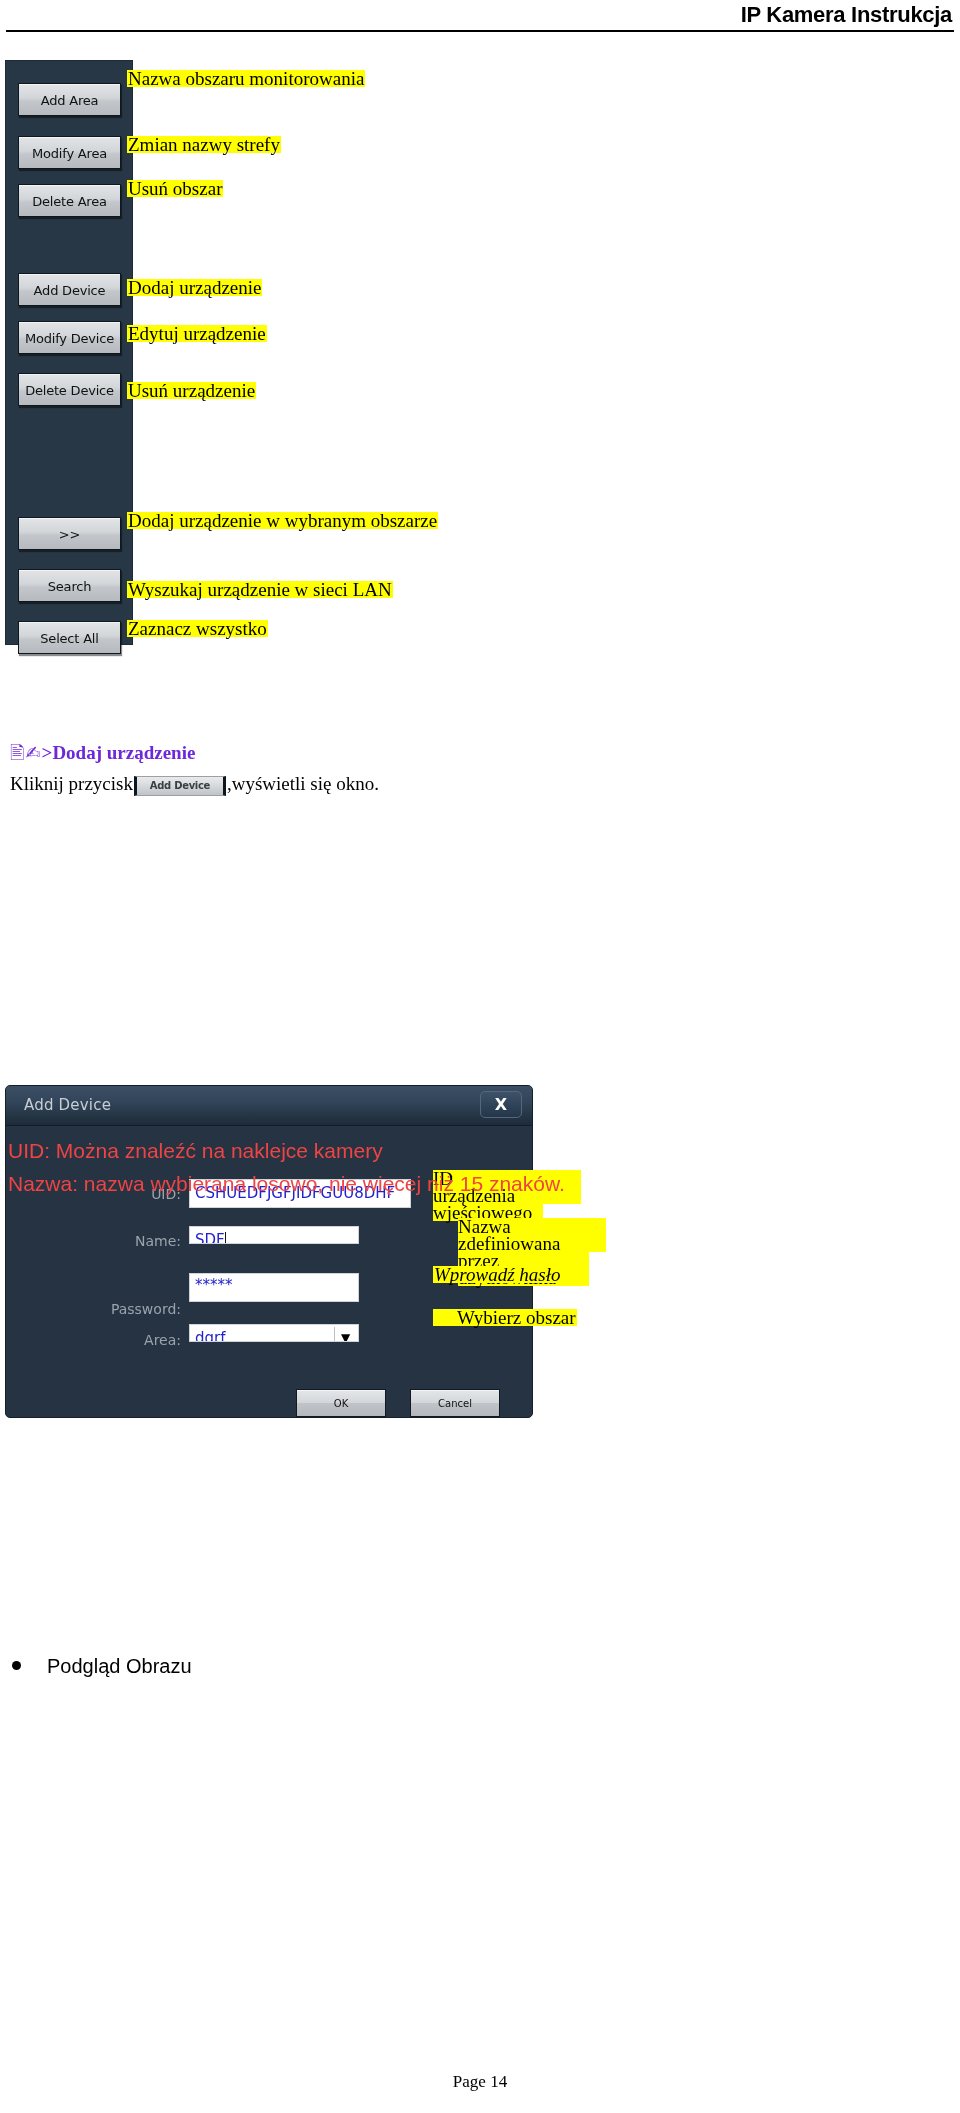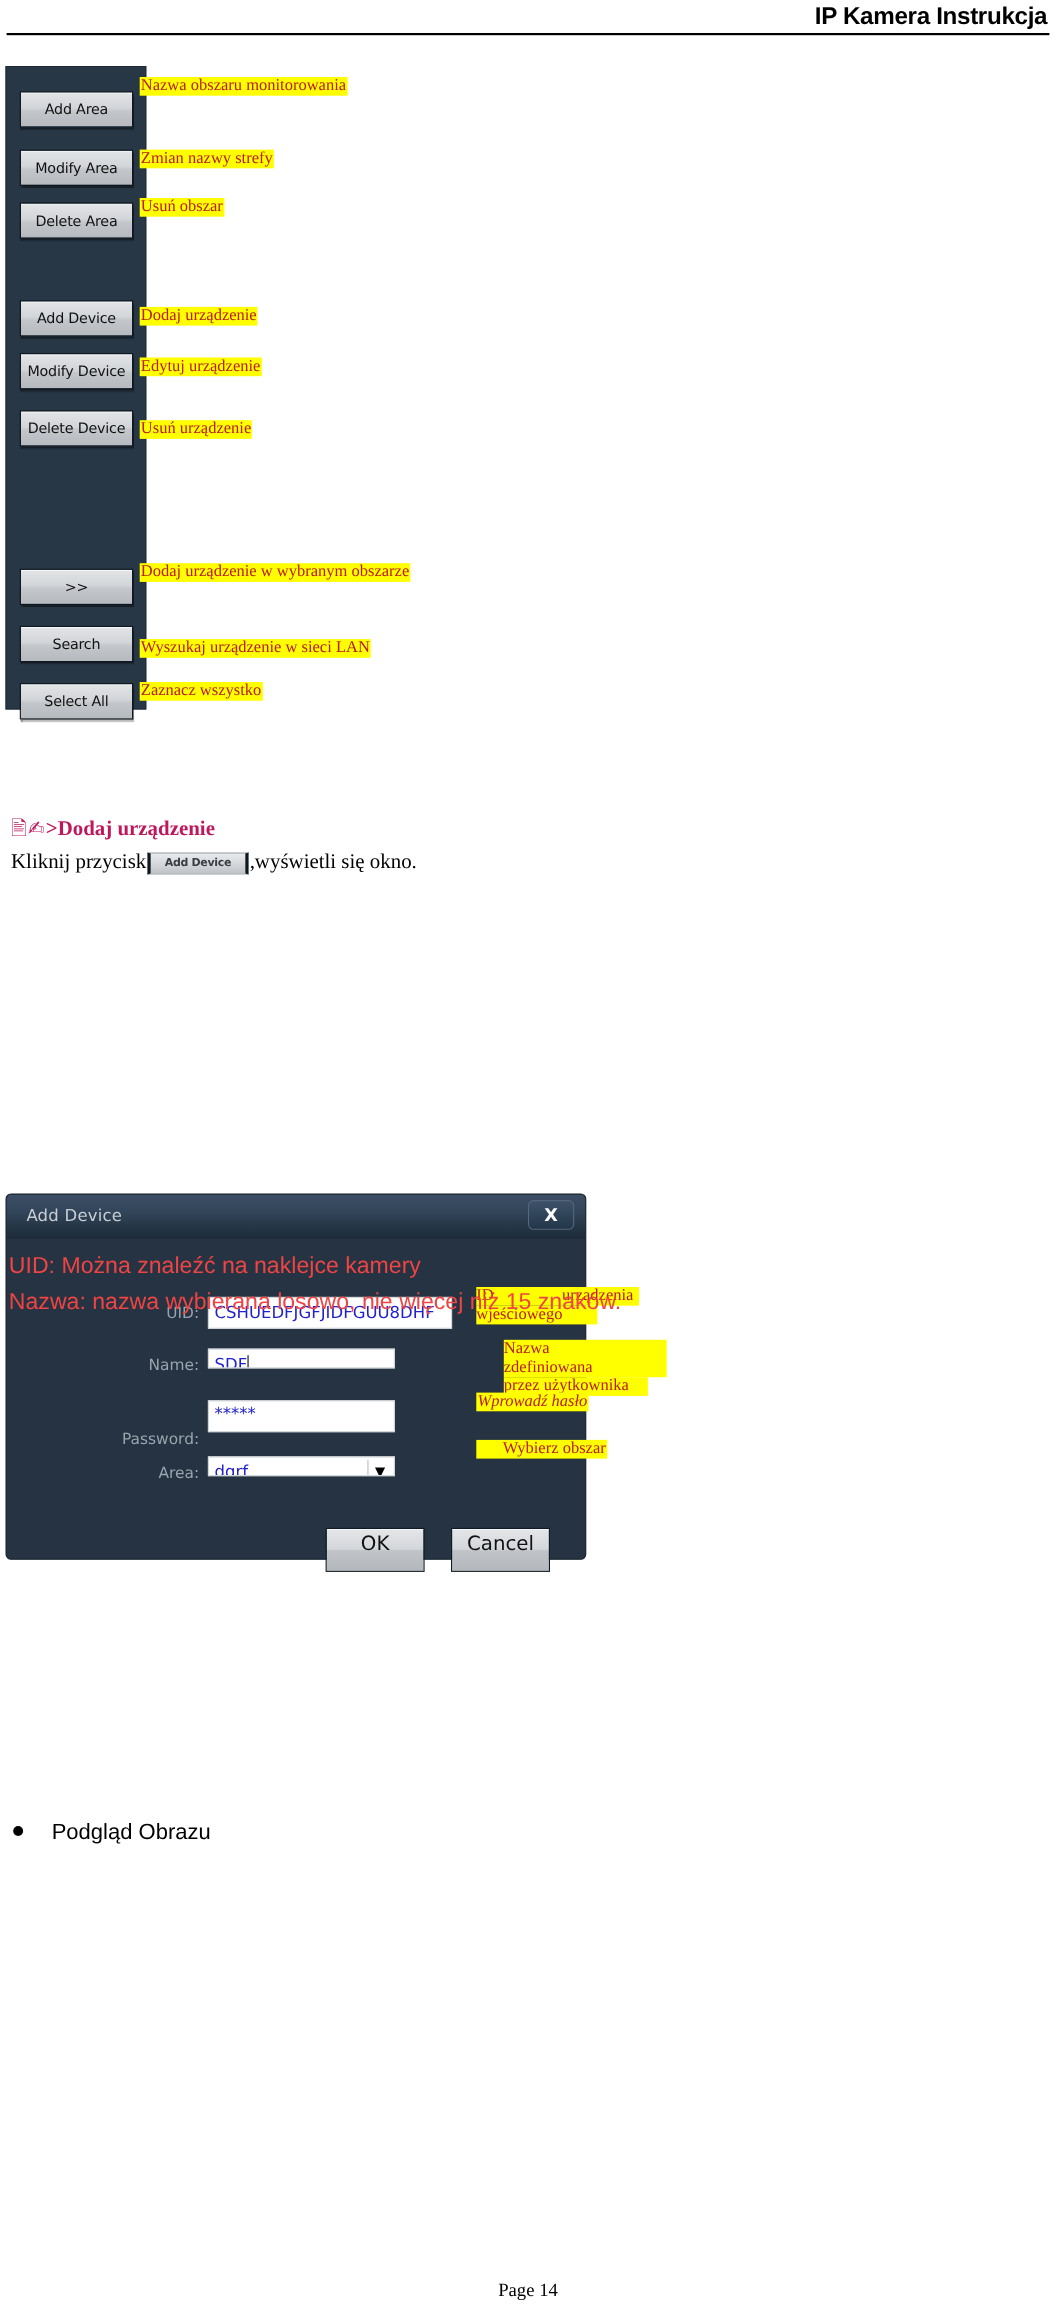--- a/index.html
+++ b/index.html
@@ -66,23 +66,23 @@
     text-align: center;
     white-space: nowrap;
     box-sizing: border-box;
     letter-spacing: -0.2px;
   }
 
   
   .anno {
     position: absolute;
     background: #ffff00;
-    color: #b91c1c;
-    font-family: "Liberation Serif", serif;
-    font-size: 15px;
+    color: #000000;
+    font-family: "Liberation Serif", serif;
+    font-size: 19px;
     line-height: 17px;
     padding: 0 1px;
     white-space: nowrap;
   }
   .anno.wrap {
     white-space: normal;
     text-align: justify;
     background: none;
     padding: 0;
   }
@@ -94,21 +94,21 @@
     font-style: normal;
     display: inline-block;
   }
 
   
   .serif-head {
     position: absolute;
     font-family: "Liberation Serif", serif;
     font-weight: bold;
     font-size: 19px;
-    color: #be185d;
+    color: #6d28d9;
     white-space: nowrap;
   }
   .wing {
     font-family: "DejaVu Sans", sans-serif;
     font-weight: normal;
     font-size: 18px;
     letter-spacing: 1px;
   }
   .serif-line {
     position: absolute;
@@ -217,27 +217,27 @@
     background: #ffffff;
     border-left: 1px solid #b9bec3;
     box-sizing: border-box;
     text-align: center;
     font-size: 12px;
     line-height: 22px;
     color: #000;
   }
   .dlg-btn {
     position: absolute;
-    width: 90px; height: 40px;
+    width: 90px; height: 28px;
     background: linear-gradient(to bottom, #e4e6e8 0%, #d4d7da 48%, #c0c4c8 52%, #b4b8bc 100%);
     border: 1px solid #0f1a24;
     box-shadow: inset 0 1px 0 #f3f4f5;
     box-sizing: border-box;
     font-family: "DejaVu Sans", sans-serif;
-    font-size: 18px;
+    font-size: 10px;
     color: #111;
     text-align: center;
     line-height: 27px;
   }
 
   
   .sans-line {
     position: absolute;
     font-family: "Liberation Sans", sans-serif;
     font-size: 21px;

